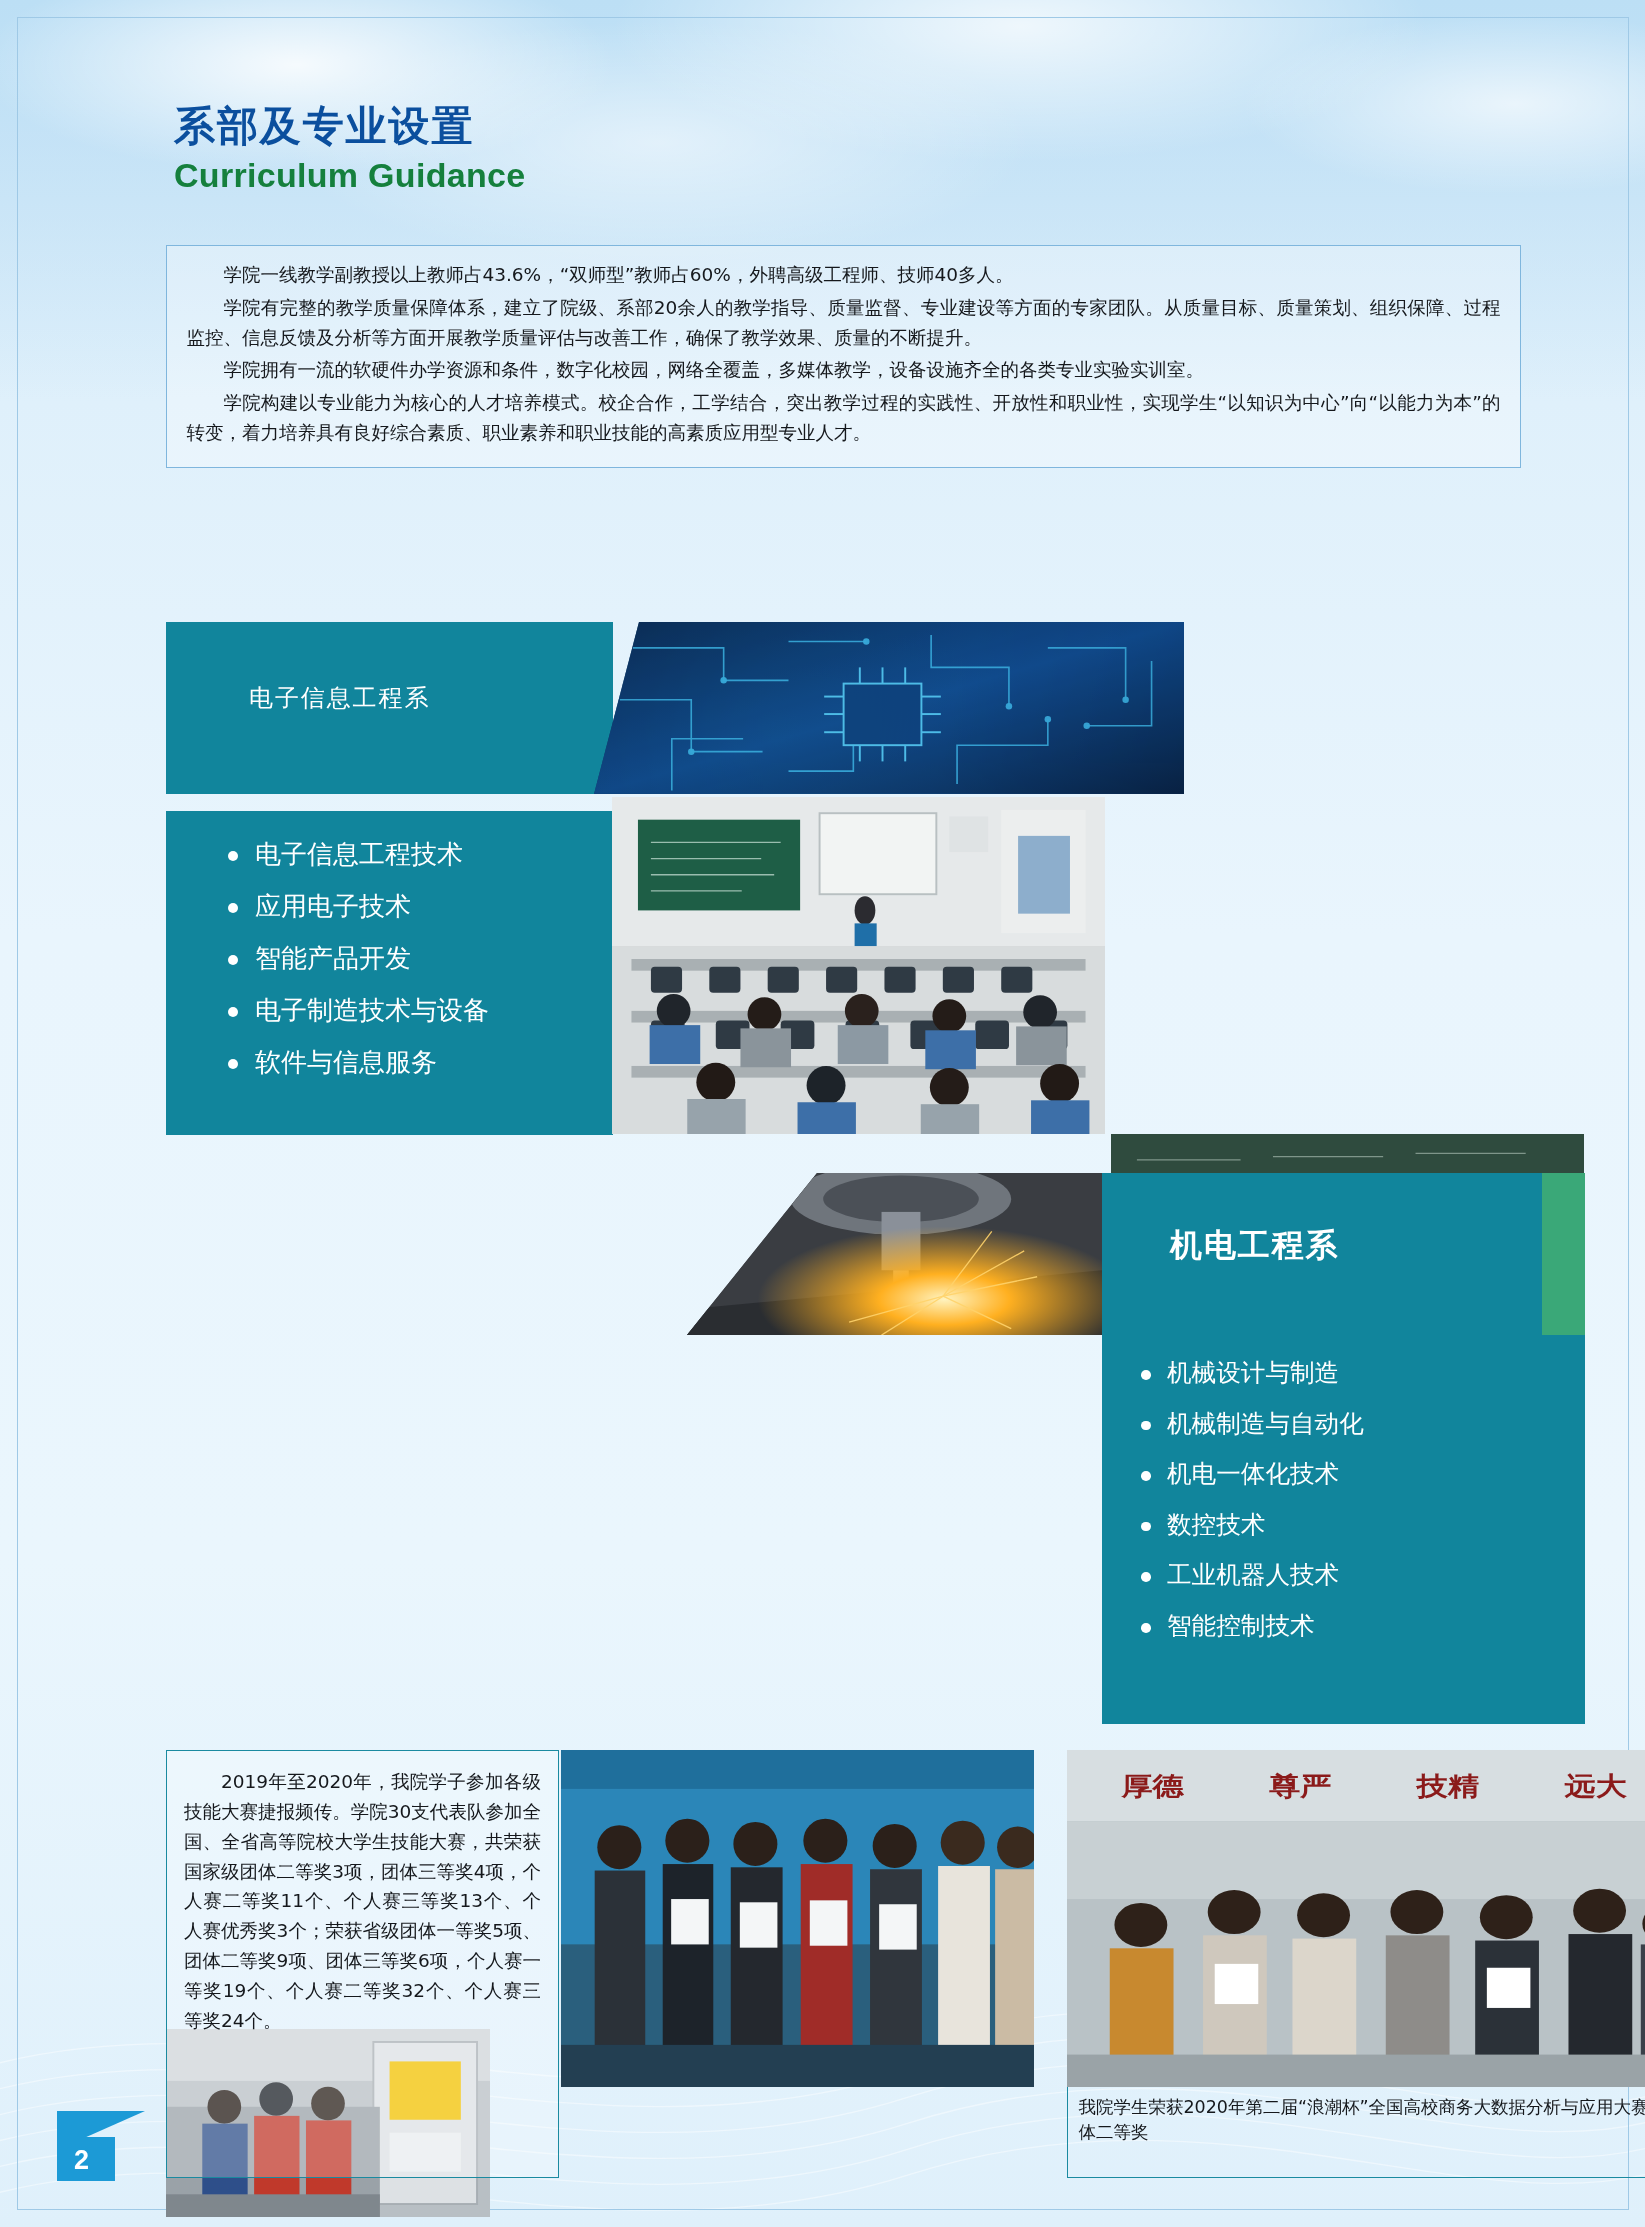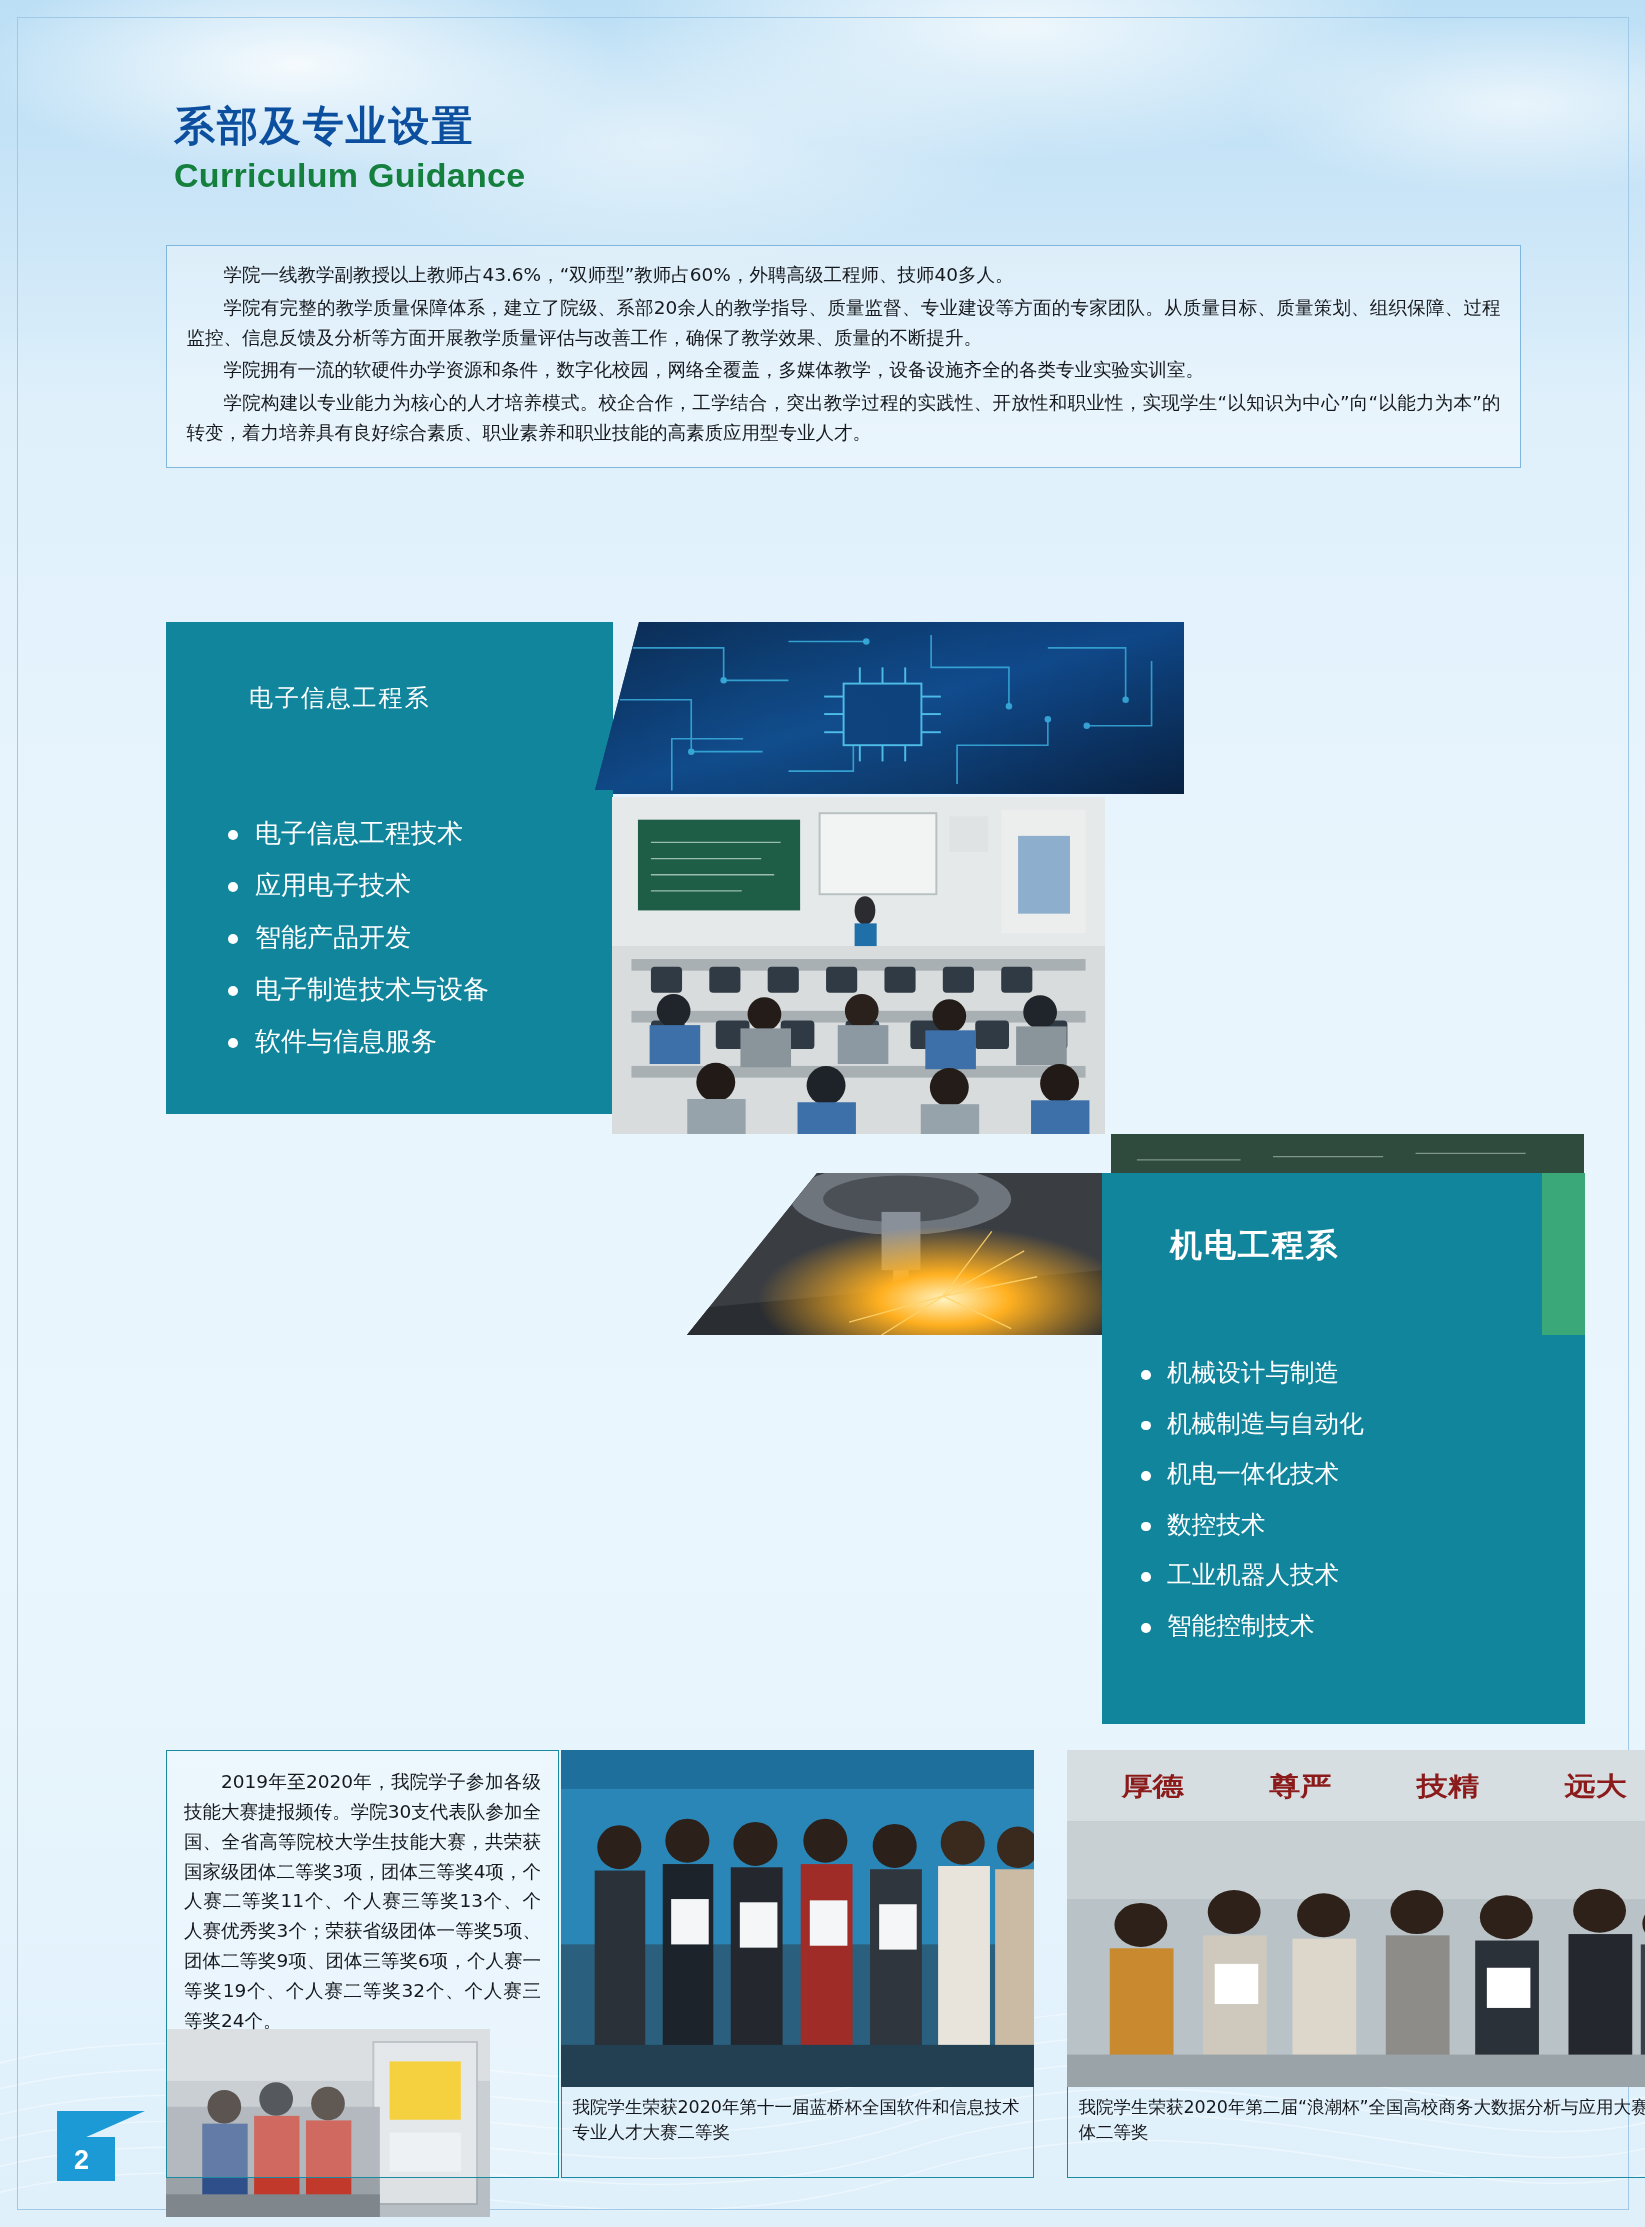--- a/index.html
+++ b/index.html
@@ -79,21 +79,21 @@
       linear-gradient(105deg,#0a2a52 0%, #0d3c74 35%, #124e90 60%, #0a2c57 100%);
       clip-path: polygon(45px 0, 590px 0, 590px 172px, 0 172px);
   }
   .circuit-lines { position:absolute; inset:0; opacity:0.85; }
   .dept1-title {
     position:absolute; left:83px; top:60px;
     font-size:24px; font-weight:normal; color:#ffffff; letter-spacing:1.9px;
     font-family:"DejaVu Sans","Liberation Sans",sans-serif;
   }
   .dept1-list-panel {
-    position:absolute; left:0; top:168px; width:447px; height:324px; background:#11859c;
+    position:absolute; left:0; top:189px; width:447px; height:324px; background:#11859c;
   }
   .dept1-list-panel ul { list-style:none; margin:0; padding:30px 0 0 62px; }
   .dept1-list-panel li {
     color:#ffffff; font-size:26px; line-height:1.0; margin-bottom:26px;
     font-family:"DejaVu Sans","Liberation Sans",sans-serif; position:relative; padding-left:27px;
   }
   .dept1-list-panel li::before {
     content:""; position:absolute; left:0; top:9.7px; width:10.4px; height:10.4px;
     background:#ffffff; border-radius:50%;
   }
@@ -460,21 +460,20 @@
           <rect x="477" y="184" width="80" height="276" fill="#30363d"></rect>
         <rect x="491" y="238" width="58" height="70" fill="#f4f6f7"></rect>
         <circle cx="620" cy="143" r="34" fill="#3a2a1e"></circle>
           <rect x="582" y="179" width="80" height="280" fill="#e8e4dc"></rect>
         <circle cx="705" cy="150" r="32" fill="#3a2a1e"></circle>
           <rect x="670" y="184" width="60" height="274" fill="#cbbba4"></rect>
       </g>
       <rect x="0" y="455" width="730" height="65" fill="#233f52"></rect>
     </svg>
   </div>
-  <div class="caption">我院学生荣获2020年第十一届蓝桥杯全国软件和信息技术专业人才大赛二等奖</div>
 </div>
 
 <div class="award-card award-card-3">
   <div class="photo">
     <svg viewBox="0 0 800 520" xmlns="http://www.w3.org/2000/svg" preserveAspectRatio="none">
       <rect width="800" height="520" fill="#b9c2c6"></rect>
       <rect x="0" y="0" width="800" height="110" fill="#d7dee1"></rect>
       <g fill="#8b1a1a" font-family="DejaVu Sans, sans-serif" font-size="40" font-weight="bold">
         <text x="70" y="70">厚德</text>
           <text x="260" y="70">尊严</text>

